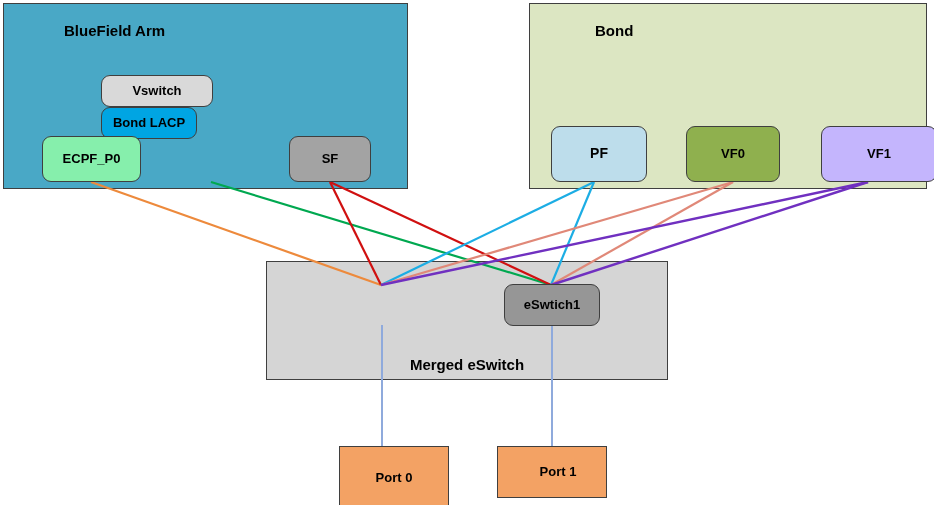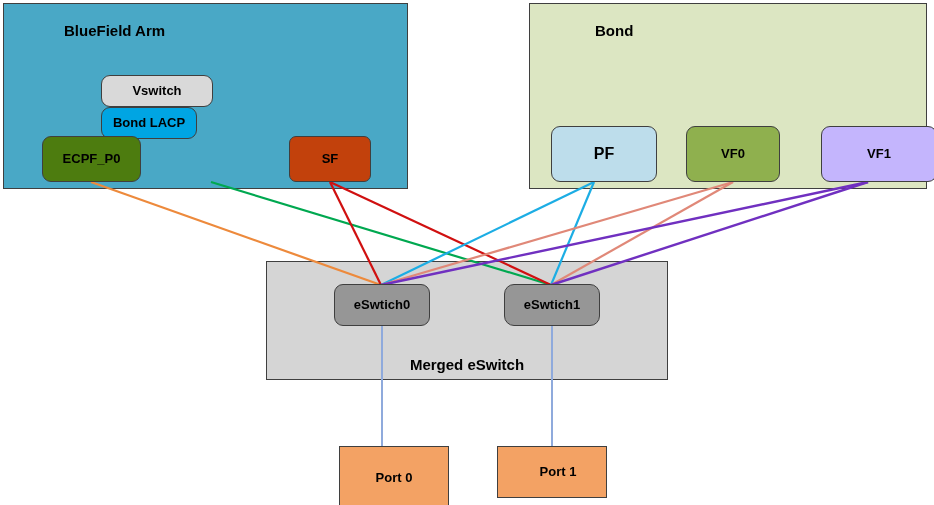--- a/index.html
+++ b/index.html
@@ -106,46 +106,43 @@
   </svg>
 
   <div class="node rounded layer-nodes" style="left:101px; top:75px; width:112px; height:32px; background:#D9D9D9; font-size:13px;">
     <span>Vswitch</span>
   </div>
 
   <div class="node rounded layer-nodes" style="left:101px; top:107px; width:96px; height:32px; background:#00A5E3; font-size:13px;">
     <span>Bond LACP</span>
   </div>
 
-  <div class="node rounded layer-nodes" style="left:42px; top:136px; width:99px; height:46px; background:#4d7c0f; font-size:13px;">
+  <div class="node rounded layer-nodes" style="left:42px; top:136px; width:99px; height:46px; background:#86efac; font-size:13px;">
     <span>ECPF_P0</span>
   </div>
 
 
-  <div class="node rounded layer-nodes" style="left:289px; top:136px; width:82px; height:46px; background:#c2410c; font-size:13px;border-radius:7px;">
+  <div class="node rounded layer-nodes" style="left:289px; top:136px; width:82px; height:46px; background:#a3a3a3; font-size:13px;">
     <span>SF</span>
   </div>
 
-  <div class="node rounded layer-nodes" style="left:551px; top:126px; width:106px; height:56px; background:#BDDDEB; font-size:16px;">
+  <div class="node rounded layer-nodes" style="left:551px; top:126px; width:96px; height:56px; background:#BDDDEB; font-size:14px;">
     <span>PF</span>
   </div>
 
   <div class="node rounded layer-nodes" style="left:686px; top:126px; width:94px; height:56px; background:#8FB04E; font-size:13px;">
     <span>VF0</span>
   </div>
 
   <div class="node rounded layer-nodes" style="left:821px; top:126px; width:116px; height:56px; background:#c4b5fd; font-size:13px;">
     <span>VF1</span>
   </div>
 
-  <div class="node rounded layer-nodes" style="left:334px; top:284px; width:96px; height:42px; background:#969696; font-size:13px;">
-    <span>eSwtich0</span>
-  </div>
 
-  <div class="node rounded layer-nodes" style="left:504px; top:284px; width:96px; height:42px; background:#969696; font-size:13px;border-radius:10px;">
+  <div class="node rounded layer-nodes" style="left:504px; top:284px; width:96px; height:42px; background:#969696; font-size:13px;">
     <span>eSwtich1</span>
   </div>
 
   <div class="node sq layer-nodes" style="left:327px; top:446px; width:110px; height:65px; background:#F3A264; font-size:13px;margin-left:12px;">
     <span>Port 0</span>
   </div>
 
   <div class="node sq layer-nodes" style="left:497px; top:446px; width:110px; height:52px; background:#F3A264; font-size:13px;padding-left:12px;">
     <span>Port 1</span>
   </div>

